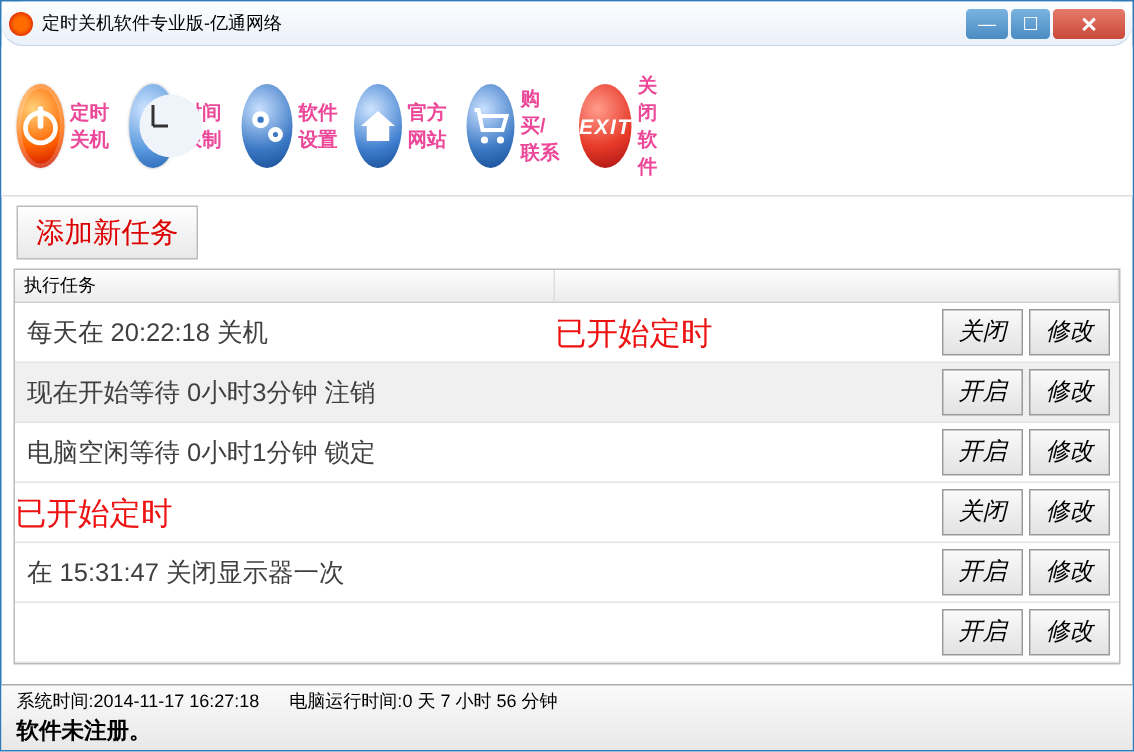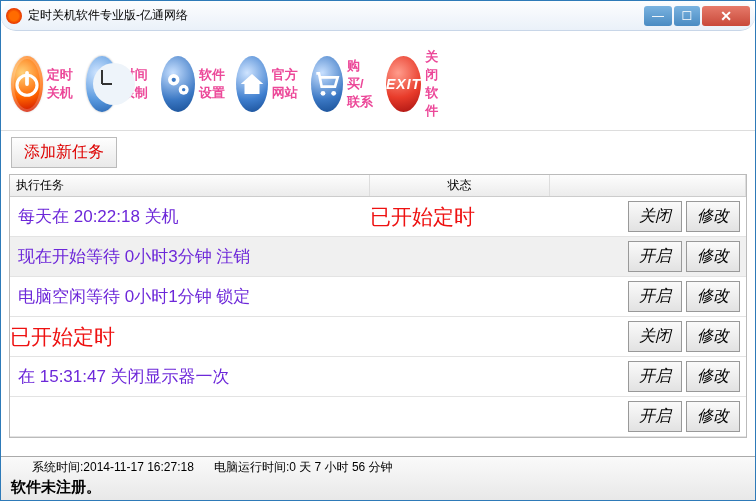--- a/index.html
+++ b/index.html
@@ -24,35 +24,35 @@
   .icon-clock .hands { position: absolute; top: 50%; left: 50%; width: 2px; height: 14px; background: #333; transform-origin: bottom; transform: translate(-50%,-100%) rotate(0deg); z-index: 2; }
   .icon-clock .hands.h2 { height: 10px; transform: translate(-50%,-100%) rotate(90deg); }
   .icon-gears { background: radial-gradient(circle at 35% 30%, #c8e0ff, #3b78c4 60%, #144a90 100%); }
   .icon-gears svg { width: 34px; height: 34px; }
   .icon-cart { background: radial-gradient(circle at 35% 30%, #c8e0ff, #3b78c4 60%, #144a90 100%); }
   .icon-cart svg { width: 32px; height: 32px; }
   .icon-home { background: radial-gradient(circle at 35% 30%, #cfe4ff, #3f7fcf 60%, #154a92 100%); }
   .icon-home svg { width: 30px; height: 30px; }
   .icon-exit { background: radial-gradient(circle at 35% 30%, #ff9c8c, #e83b2a 55%, #a30f0f 100%); color: #fff; font-weight: bold; font-size: 14px; font-style: italic; letter-spacing: 1px; }
   .addbar { padding: 6px 10px; }
-  .add-btn { border: 1px solid #bbb; background: linear-gradient(#fefefe,#e9e9e9); color: #d00; font-size: 16px; padding: 4px 12px; cursor: pointer; }
+  .add-btn { border: 1px solid #bbb; background: linear-gradient(#fefefe,#e9e9e9); color: #d00; font-size: 19px; padding: 4px 12px; cursor: pointer; }
   .table-wrap { border: 1px solid #bbb; margin: 0 8px; }
   .thead { display: flex; background: linear-gradient(#fdfdfd,#ececec); border-bottom: 1px solid #ccc; font-size: 12px; height: 22px; align-items: center; }
   .th { border-right: 1px solid #ddd; padding: 0 6px; height: 100%; display: flex; align-items: center; }
   .th.task { width: 360px; }
   .th.status { width: 180px; text-align: center; justify-content: center; }
   .th.rest { flex: 1; }
   .row { display: flex; align-items: center; border-bottom: 1px solid #e3e3e3; height: 40px; }
   .row.alt { background: #f0f0f0; }
-  .cell-task { width: 360px; padding-left: 8px; font-size: 17px; color: #6d28d9; }
+  .cell-task { width: 360px; padding-left: 8px; font-size: 17px; color: #404040; }
   .cell-status { width: 180px; text-align: left; font-size: 21px; color: #e11; }
   .cell-btns { flex: 1; display: flex; justify-content: flex-end; padding-right: 6px; gap: 4px; }
   .row-btn { border: 1px solid #999; background: linear-gradient(#fafafa,#e2e2e2); font-size: 16px; padding: 4px 10px; cursor: pointer; font-style: italic; }
   .statusbar { position: absolute; bottom: 0; left: 0; right: 0; border-top: 1px solid #aaa; background: linear-gradient(#fafafa,#e8e8e8); height: 44px; padding: 2px 10px; font-size: 12px; }
-  .statusbar .line1 { margin-bottom: 2px; margin-left: 21px; }
+  .statusbar .line1 { margin-bottom: 2px; }
   .statusbar .line2 { font-size: 15px; font-weight: bold; }
 </style>
 </head>
 <body>
 
 <div class="window">
 
   <div class="titlebar">
     <div class="titlebar-icon"></div>
     <div class="titlebar-text">定时关机软件专业版-亿通网络</div>
@@ -117,21 +117,20 @@
     </div>
   </div>
 
   <div class="addbar">
     <button class="add-btn">添加新任务</button>
   </div>
 
   <div class="table-wrap">
     <div class="thead">
       <div class="th task">执行任务</div>
-      <div class="th status">状态</div>
       <div class="th rest"></div>
     </div>
     <div id="rows">
         <div class="row">
           <div class="cell-task">每天在 20:22:18 关机</div>
           <div class="cell-status">已开始定时</div>
           <div class="cell-btns">
             <button class="row-btn">关闭</button>
             <button class="row-btn">修改</button>
           </div>

